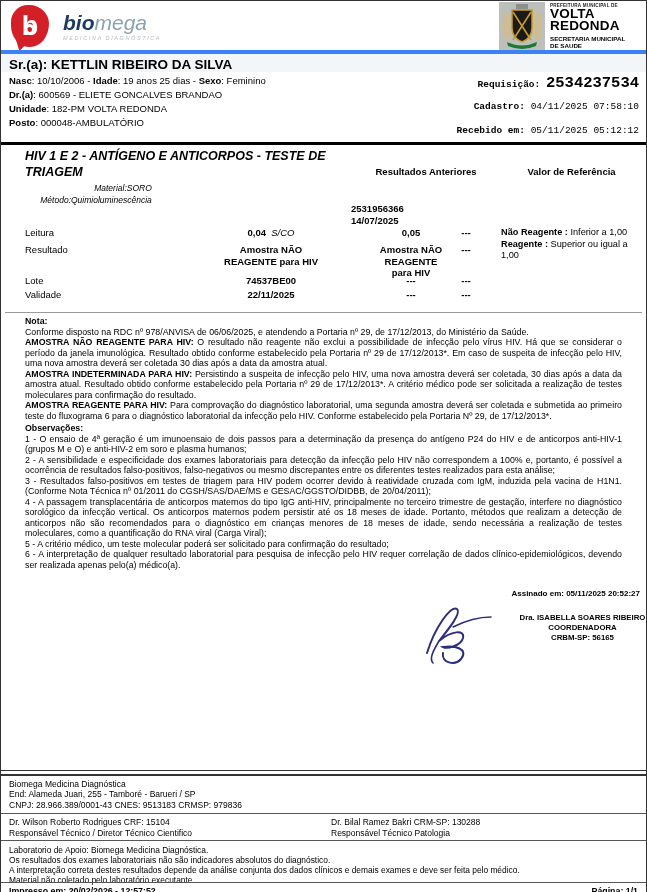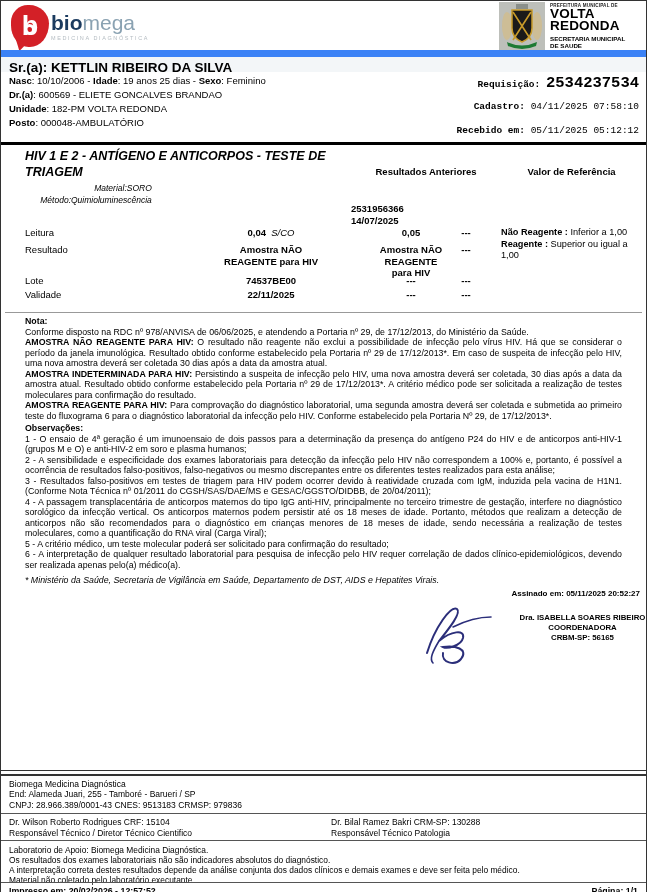--- a/index.html
+++ b/index.html
@@ -14,36 +14,36 @@
   .brand { position:absolute; left:10px; top:4px; display:flex; align-items:center; }
   .drop { position:relative; width:38px; height:42px; background:#d32027;
           border-radius:46% 54% 52% 48% / 42% 46% 58% 54%; }
   .drop:after { content:""; position:absolute; left:3px; bottom:-4px; width:0; height:0;
           border-left:7px solid transparent; border-right:5px solid transparent;
           border-top:10px solid #d32027; transform:rotate(18deg); }
   .drop .glyph { position:absolute; left:0; top:1px; width:100%; text-align:center;
           color:#fff; font-weight:bold; font-size:27px; line-height:40px; }
   .drop .ring { position:absolute; left:13px; top:19px; width:11px; height:11px;
           border:3px solid #fff; border-radius:50%; }
-  .brand-text { margin-left:2px; }
+  .brand-text { margin-left:14px;font-style:italic; }
   .brand-name { font-size:21px; line-height:21px; letter-spacing:0; }
   .brand-name .bn1 { color:#1b3b5f; font-weight:bold; }
   .brand-name .bn2 { color:#8aa2b2; font-weight:normal; }
   .brand-tag { font-size:5.5px; color:#b4bcc2; letter-spacing:1.6px; margin-top:2px; }
 
   .muni { position:absolute; right:4px; top:0; height:49px; display:flex; align-items:center; }
   .arms { width:46px; height:48px; margin-right:5px; }
   .muni-text { width:92px; }
   .muni-l1 { font-size:4.6px; font-weight:bold; color:#222; letter-spacing:.2px; }
   .muni-name { font-size:13.5px; font-weight:900; line-height:12.5px; letter-spacing:.2px; }
   .muni-dept { font-size:6.2px; font-weight:bold; line-height:7px; margin-top:2px; }
 
   
   .namebar { position:absolute; top:49px; left:0; right:0; height:22px; background:#f3f6f8;
-             border-top:7px solid #3b82f6; padding:3px 0 0 8px; font-size:13.5px; font-weight:bold; }
+             border-top:4px solid #3b82f6; padding:3px 0 0 8px; font-size:13.5px; font-weight:bold; }
 
   
   .pinfo { position:absolute; top:71px; left:0; right:0; height:70px; font-size:9.5px;padding-left:32px; }
   .pinfo .line { position:absolute; left:8px; white-space:nowrap; }
   .pr { position:absolute; right:7px; text-align:right; white-space:nowrap;font-family:Liberation Mono, monospace; }
   .req-label { font-size:9.5px; font-weight:bold; }
   .req-num { font-size:15.5px; font-weight:bold; }
 
   .rule3 { position:absolute; top:141px; left:0; right:0; height:3px; background:#000; }
 
@@ -216,21 +216,20 @@
     <div class="abs obs">
       <div class="b" style="text-align:left">Observações:</div>
       <div>1 - O ensaio de 4ª geração é um imunoensaio de dois passos para a determinação da presença do antígeno P24 do HIV e de anticorpos anti-HIV-1 (grupos M e O) e anti-HIV-2 em soro e plasma humanos;</div>
       <div>2 - A sensibilidade e especificidade dos exames laboratoriais para detecção da infecção pelo HIV não correspondem a 100% e, portanto, é possível a ocorrência de resultados falso-positivos, falso-negativos ou mesmo discrepantes entre os diferentes testes realizados para esta análise;</div>
       <div>3 - Resultados falso-positivos em testes de triagem para HIV podem ocorrer devido à reatividade cruzada com IgM, induzida pela vacina de H1N1. (Conforme Nota Técnica nº 01/2011 do CGSH/SAS/DAE/MS e GESAC/GGSTO/DIDBB, de 20/04/2011);</div>
       <div>4 - A passagem transplacentária de anticorpos maternos do tipo IgG anti-HIV, principalmente no terceiro trimestre de gestação, interfere no diagnóstico sorológico da infecção vertical. Os anticorpos maternos podem persistir até os 18 meses de idade. Portanto, métodos que realizam a detecção de anticorpos não são recomendados para o diagnóstico em crianças menores de 18 meses de idade, sendo necessária a realização de testes moleculares, como a quantificação do RNA viral (Carga Viral);</div>
       <div>5 - A critério médico, um teste molecular poderá ser solicitado para confirmação do resultado;</div>
       <div>6 - A interpretação de qualquer resultado laboratorial para pesquisa de infecção pelo HIV requer correlação de dados clínico-epidemiológicos, devendo ser realizada apenas pelo(a) médico(a).</div>
     </div>
 
-    <div class="abs footnote">* Ministério da Saúde, Secretaria de Vigilância em Saúde, Departamento de DST, AIDS e Hepatites Virais.</div>
     <div class="abs signed">Assinado em: 05/11/2025 20:52:27</div>
 
     <svg class="abs sig" width="90" height="72" viewBox="0 0 90 72">
       <path d="M14 56 C 22 30, 38 8, 44 12 C 49 16, 34 34, 26 44 C 38 34, 52 32, 50 41 C 48 49, 34 52, 30 50 C 42 48, 56 52, 48 62 C 42 69, 28 66, 30 56" fill="none" stroke="#2b2e7a" stroke-width="2" stroke-linecap="round"></path>
       <path d="M40 30 C 52 24, 66 20, 78 20" fill="none" stroke="#2b2e7a" stroke-width="1.6" stroke-linecap="round"></path>
       <path d="M26 44 C 20 54, 16 62, 20 66" fill="none" stroke="#2b2e7a" stroke-width="1.6" stroke-linecap="round"></path>
     </svg>
 
     <div class="abs doctor">
       <div>Dra. ISABELLA SOARES RIBEIRO</div>

